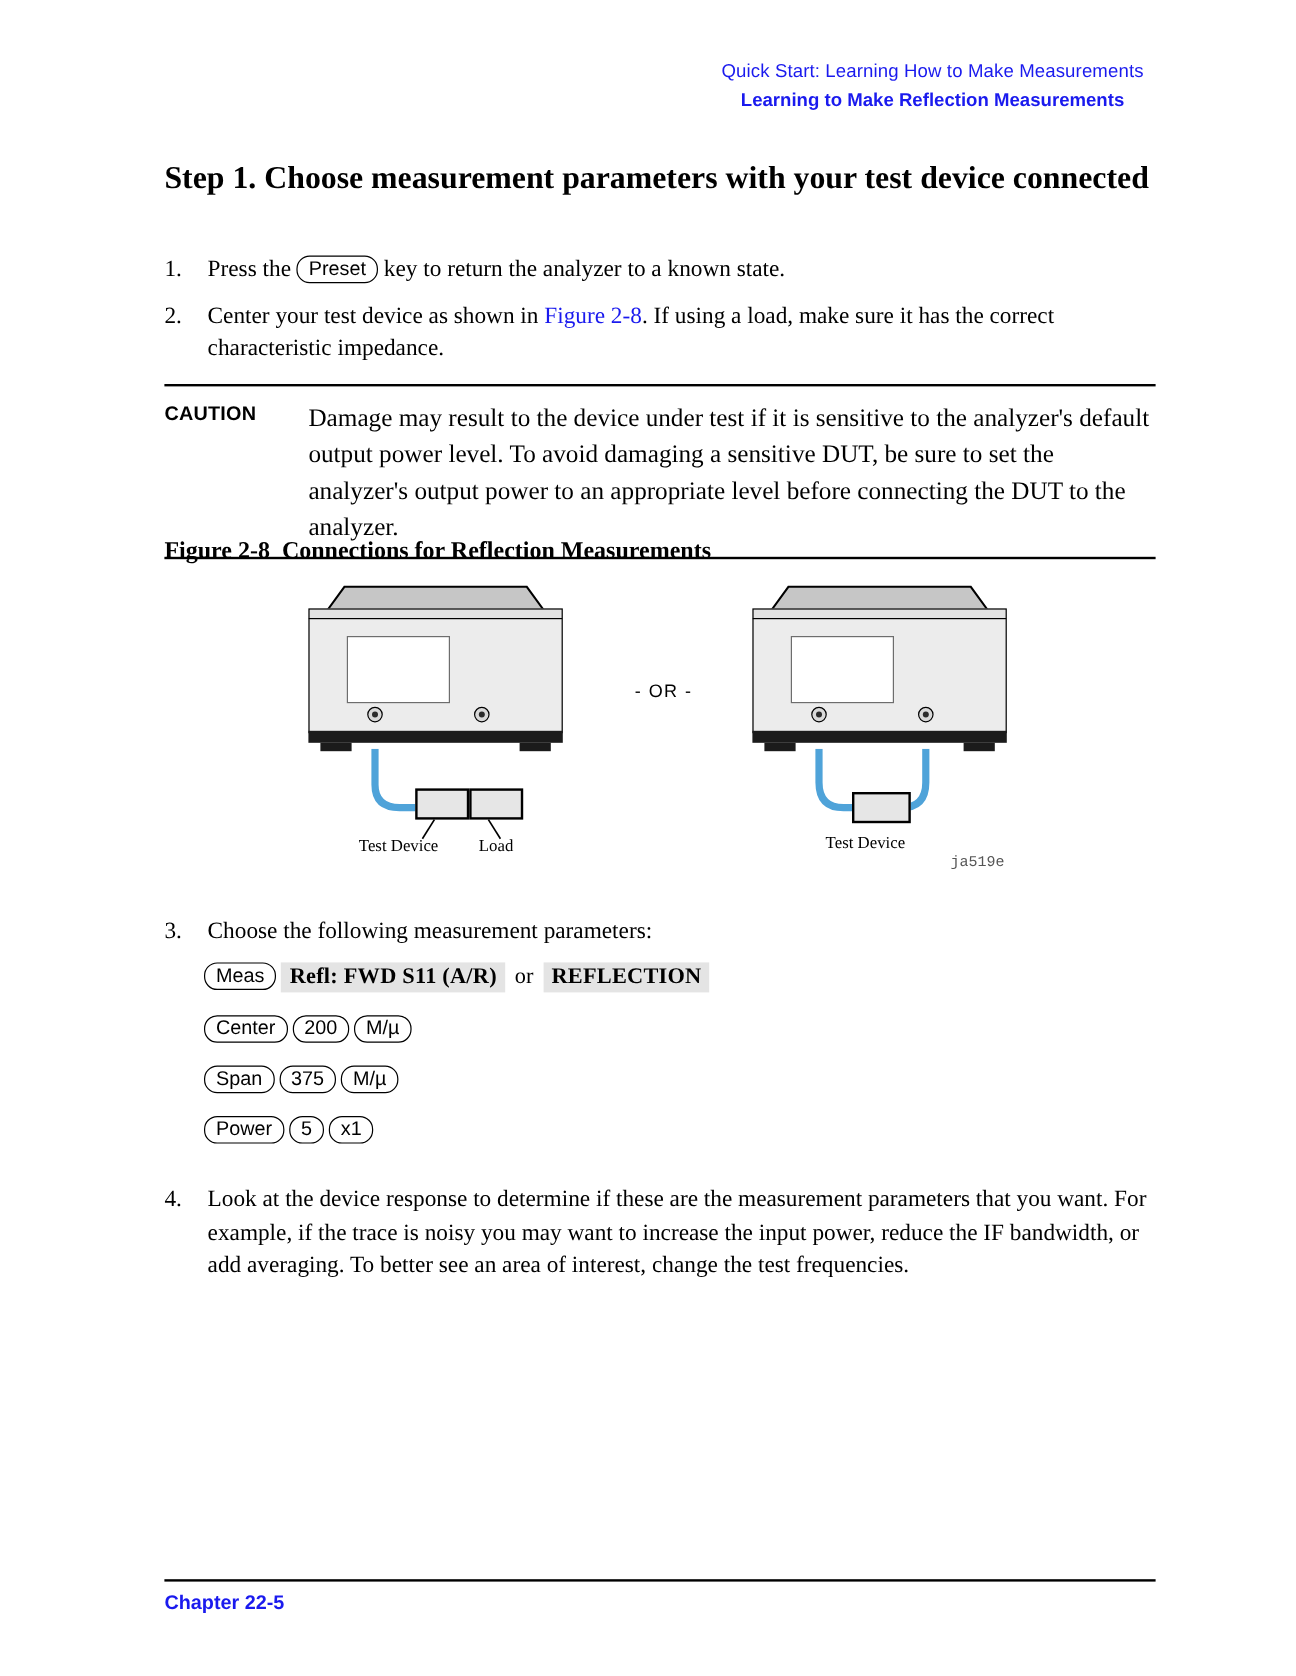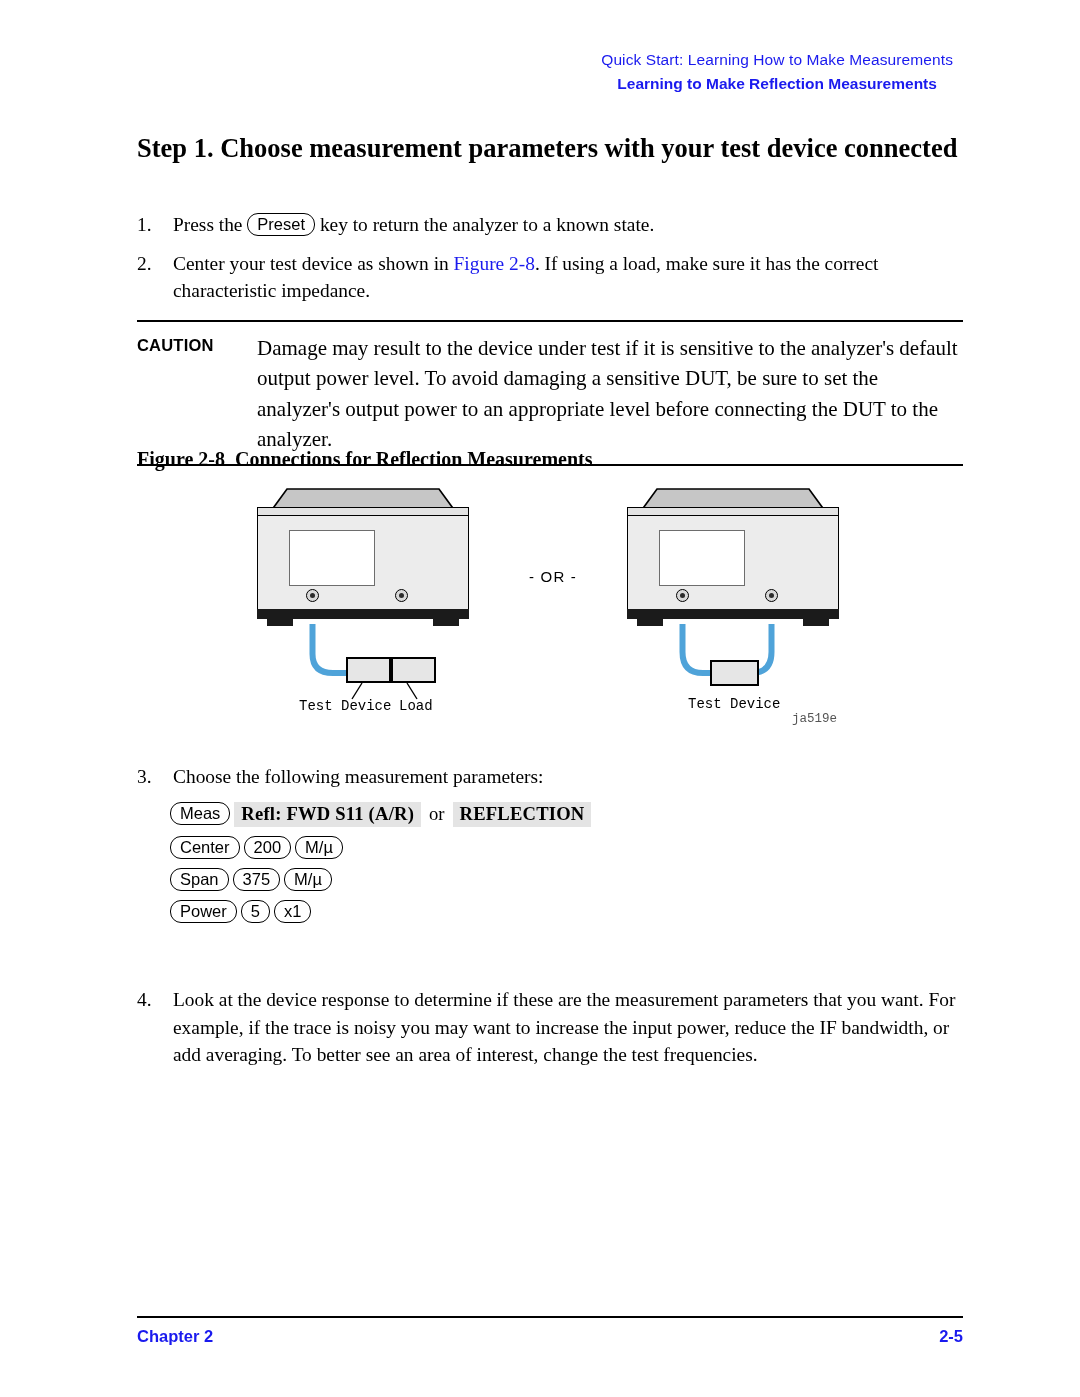--- a/index.html
+++ b/index.html
@@ -55,38 +55,38 @@
   .instr .screen{position:absolute;left:31px;top:14px;width:86px;height:56px;
       background:#ffffff;border:1.6px solid #6d6d6d;box-sizing:border-box;}
   .instr .base{position:absolute;left:0;top:122px;width:212px;height:10px;
       background:#1b1b1b;}
   .instr .foot{position:absolute;top:132px;width:26px;height:7px;background:#1b1b1b;}
   .conn{position:absolute;width:13px;height:13px;border-radius:50%;
         background:#d9d9d9;border:1.7px solid #000;box-sizing:border-box;}
   .conn:after{content:"";position:absolute;left:3px;top:3px;width:5px;height:5px;
         border-radius:50%;background:#2b2b2b;}
   .dut{position:absolute;background:#e6e6e6;border:2px solid #000;box-sizing:border-box;}
-  .fig-label{position:absolute;font-family:Liberation Mono, monospace;font-size:14px;
+  .fig-label{position:absolute;font-family:Liberation Serif, serif;font-size:14px;
              color:#000;white-space:nowrap;text-align:right;}
   .or-label{position:absolute;font-family:"Liberation Sans",sans-serif;font-size:15px;
             letter-spacing:1.2px;margin-left:10px;}
   .art-id{position:absolute;font-family:Liberation Mono, monospace;font-size:12.5px;
           color:#555;}
 
   
   .keyseq{position:absolute;left:170px;}
-  .keyrow{margin-bottom:9px;white-space:nowrap;}
+  .keyrow{margin-bottom:19px;white-space:nowrap;}
   .softkey{display:inline-block;background:#e4e4e4;padding:1px 7px 2px 7px;
            font-weight:bold;font-size:18.6px;letter-spacing:0.2px;}
   .orword{display:inline-block;font-size:18.6px;padding:0 4px;}
 
   
   .footer{position:absolute;left:137px;top:1316px;width:826px;}
   .footer .frule{border-top:2.6px solid #000;}
-  .footer .frow{display:flex;justify-content:space-between;padding-top:9px;
+  .footer .frow{display:flex;padding-top:9px;
       font-family:"Liberation Sans",sans-serif;font-weight:bold;font-size:16.5px;color:#1a1aee;}
 </style>
 </head>
 <body>
 
 <div class="page">
 
   <div class="header">
     <div class="l1">Quick Start: Learning How to Make Measurements</div>
     <div class="l2">Learning to Make Reflection Measurements</div>

